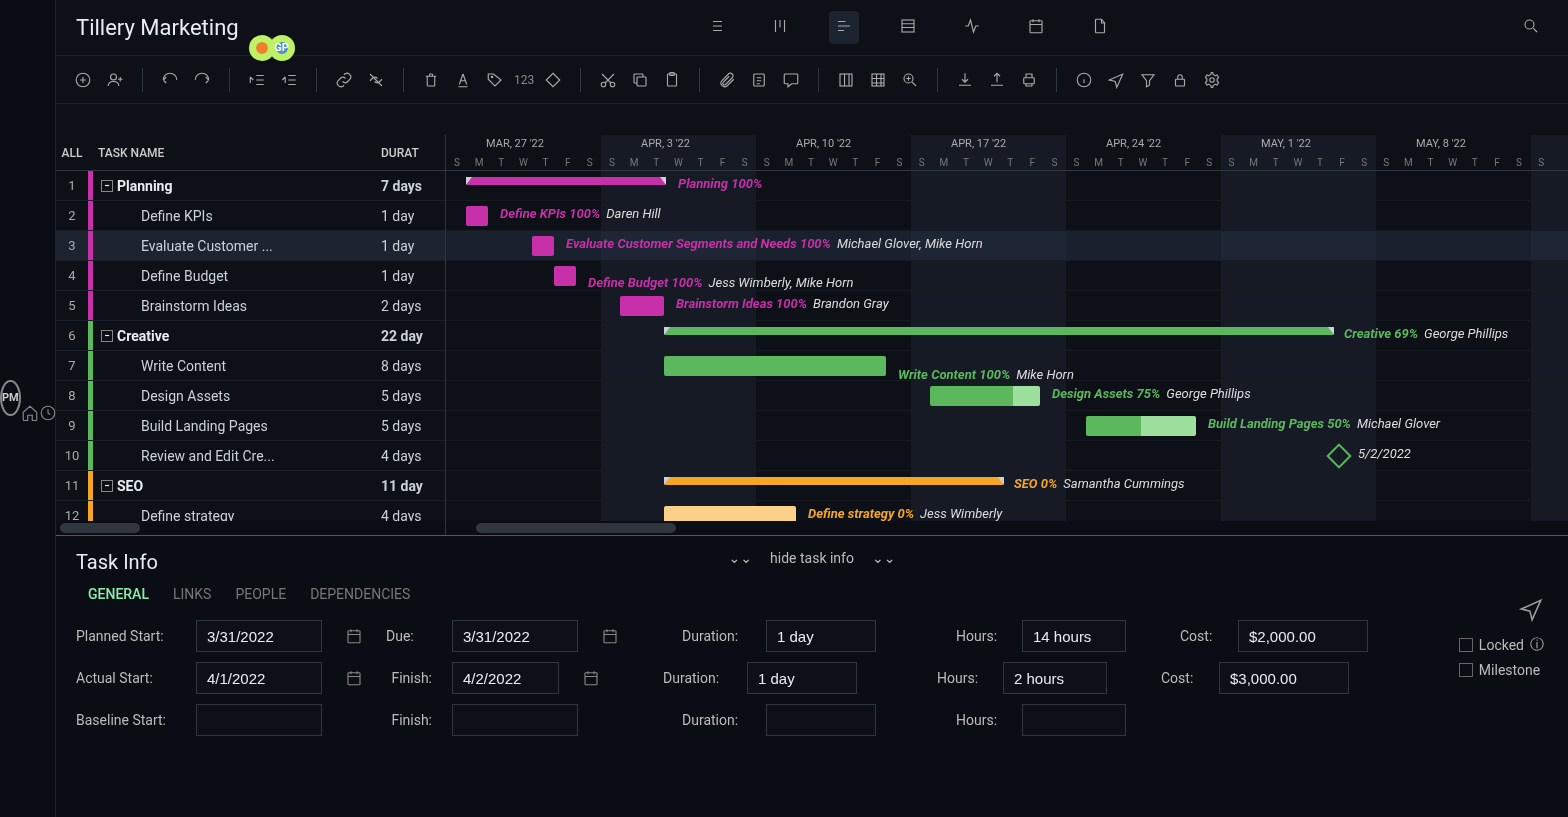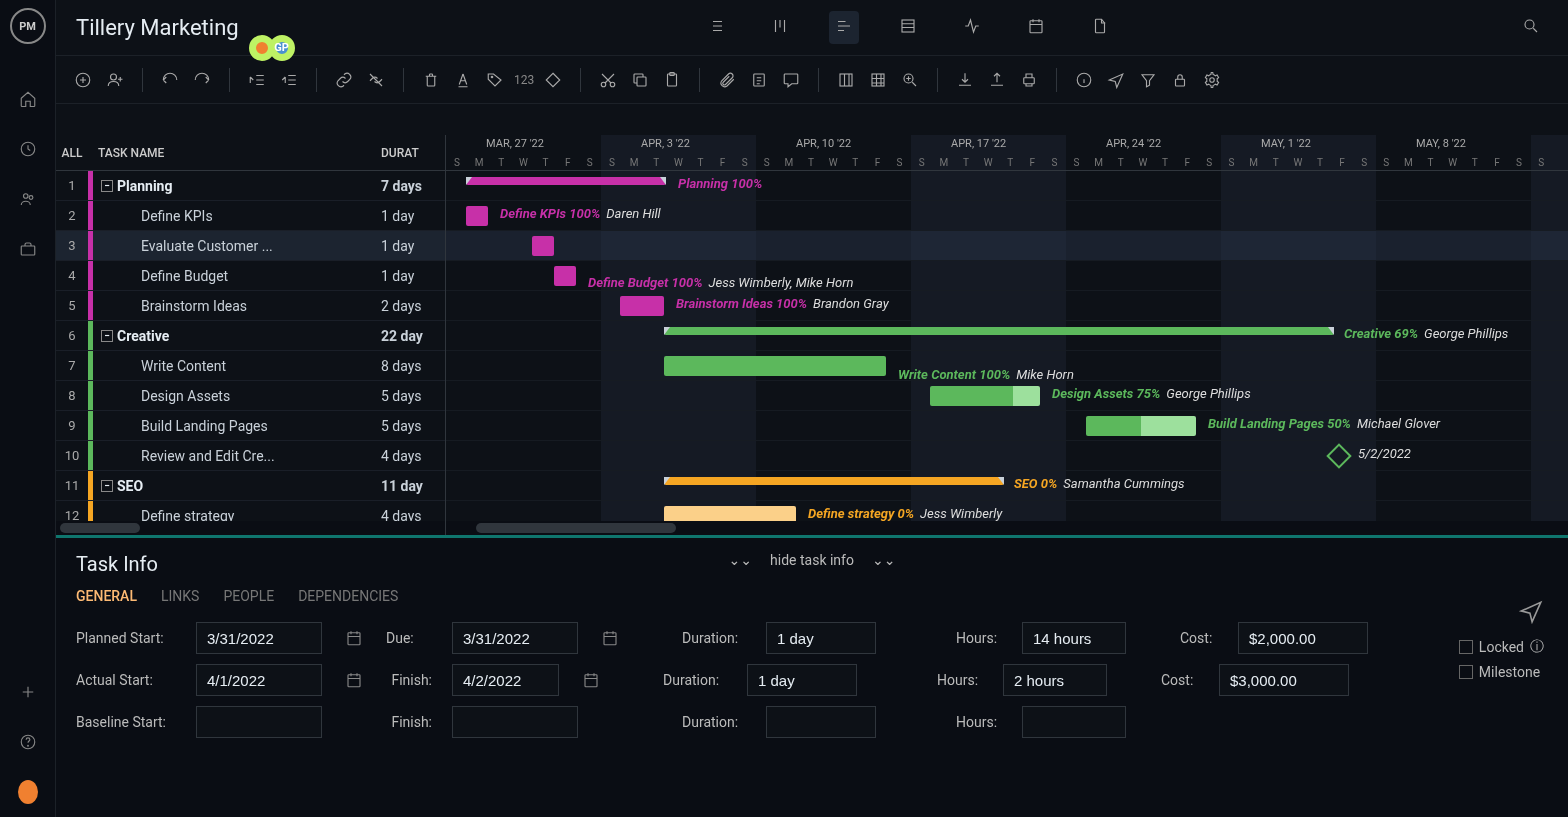--- a/index.html
+++ b/index.html
@@ -1,19 +1,19 @@
 <!DOCTYPE html>
 <html><head>
 <meta charset="utf-8">
 <style>
 * { margin: 0; padding: 0; box-sizing: border-box; }
 body { font-family: -apple-system, "Segoe UI", Roboto, sans-serif; background: #0d1117; color: #c9d1d9; width: 1568px; height: 817px; overflow: hidden; font-size: 13px; }
 
 .app { display: flex; height: 100%; }
-.sidebar-left { width: 56px; background: #0a0d14; border-right: 1px solid #1c2128; display: flex; flex-direction: column; align-items: center; padding-top: 8px; }
+.sidebar-left { width: 56px; background: #0a0d14; border-right: 1px solid #1c2128; display: flex; flex-direction: row; align-items: center; padding-top: 8px; }
 .logo { width: 36px; height: 36px; border-radius: 50%; border: 2px solid #888; display: flex; align-items: center; justify-content: center; font-size: 11px; font-weight: bold; color: #ccc; margin-bottom: 30px; }
 .side-icon { width: 20px; height: 20px; margin: 15px 0; color: #888; display:flex; align-items:center; justify-content:center; cursor:pointer; }
 .side-spacer { flex: 1; }
 
 .main { flex: 1; display: flex; flex-direction: column; }
 .topbar { height: 56px; display: flex; align-items: center; padding: 0 20px; border-bottom: 1px solid #1c2128; }
 .project-title { font-size: 22px; font-weight: 400; color: #e6edf3; margin-right: 16px; }
 .avatars { display: flex; }
 .avatar { width: 26px; height: 26px; border-radius: 50%; margin-left: -6px; border: 7px solid #bef264; display:flex; align-items:center; justify-content:center; font-size:11px; font-weight:bold;margin-top:40px; }
 .av1 { background: #f08030; }
@@ -61,27 +61,27 @@
 .bar { position:absolute; height:20px; top:5px; border-radius:2px; }
 .bar-summary { height:8px; top:4px; }
 .bar-summary::before, .bar-summary::after { content:''; position:absolute; top:0; width:0; height:0; border-top:8px solid; }
 .bar-summary::before { left:0; border-right:6px solid transparent; }
 .bar-summary::after { right:0; border-left:6px solid transparent; }
 .bar-label { position:absolute; white-space:nowrap; top:5px; font-size:13px;font-style:italic; }
 .bl-title { font-weight:bold; }
 .bl-assignee { color:#ddd; margin-left:6px; }
 .diamond { position:absolute; width:18px; height:18px; transform:rotate(45deg); border:2px solid #5cb85c; top:8px; }
 
-.task-info { border-top:3px solid #0f766e; padding: 14px 20px 10px; background:#0a0d14; height: 290px; position:relative; }
+.task-info { border-top:1px solid #0f766e; padding: 14px 20px 10px; background:#0a0d14; height: 290px; position:relative; }
 .ti-title { font-size:20px; color:#e6edf3; margin-bottom:12px; }
 .ti-collapse { position:absolute; left:50%; top:14px; transform:translateX(-50%); display:flex; align-items:center; gap:18px; color:#bbb; cursor:pointer; font-size:14px; }
 .ti-send { position:absolute; right:24px; top:60px; color:#999; cursor:pointer; }
 .ti-tabs { display:flex; gap:24px; font-size:14px; margin-bottom:18px; }
 .ti-tab { color:#777; cursor:pointer; }
-.ti-tab.active { color:#fdba74; font-weight:500; }
+.ti-tab.active { color:#86efac; font-weight:500;margin-left:12px; }
 .ti-form-row { display:flex; width:100%; gap:20px; align-items:center; margin-bottom:10px; }
 .ti-label { color:#bbb; font-size:14px; white-space:nowrap; }
 .ti-input { background:#0d1117; border:1px solid #30363d; color:#e6edf3; padding:6px 10px; font-size:15px; height:32px; }
 .ti-select { background:#0d1117; border:1px solid #30363d; color:#e6edf3; padding:4px 10px; font-size:15px; height:32px; width:160px; }
 .ti-checks { position:absolute; right:24px; top:100px; display:flex; flex-direction:column; gap:8px; }
 .ti-check { display:flex; align-items:center; gap:6px; font-size:14px; color:#bbb; }
 .cbox { width:14px; height:14px; border:1px solid #666; }
 .cal-icon { width:24px; height:24px; display:inline-flex; align-items:center; justify-content:center; color:#888; cursor:pointer; }
 
 svg { width:18px; height:18px; stroke:currentColor; fill:none; stroke-width:1.5; }
@@ -507,20 +507,21 @@
               <div class="tl-row-bg" style="top: 210px;"></div>
               <div class="tl-row-bg" style="top: 240px;"></div>
               <div class="tl-row-bg" style="top: 270px;"></div>
               <div class="tl-row-bg" style="top: 300px;"></div>
               <div class="tl-row-bg" style="top: 330px;"></div>
               <div class="bar bar-summary" style="left: 20px; width: 200px; top: 6px; background: rgb(199, 48, 168); border-top-color: rgb(199, 48, 168);"></div>
               <div class="bar-label" style="left: 232px; top: 5px;"><span class="bl-title" style="color:#c730a8">Planning</span> <span class="bl-title" style="color:#c730a8">100%</span></div>
               <div class="bar" style="left: 20px; width: 22px; top: 35px; background: rgb(199, 48, 168);"></div>
               <div class="bar-label" style="left: 54px; top: 35px;"><span class="bl-title" style="color:#c730a8">Define KPIs</span> <span class="bl-title" style="color:#c730a8">100%</span><span class="bl-assignee">Daren Hill</span></div>
               <div class="bar" style="left: 86px; width: 22px; top: 65px; background: rgb(199, 48, 168);"></div>
+              <div class="bar-label" style="left: 120px; top: 65px;"><span class="bl-title" style="color:#c730a8">Evaluate Customer Segments and Needs</span> <span class="bl-title" style="color:#c730a8">100%</span><span class="bl-assignee">Michael Glover, Mike Horn</span></div>
               <div class="bar" style="left: 108px; width: 22px; top: 95px; background: rgb(199, 48, 168);"></div>
               <div class="bar-label" style="left: 142px; top: 104px;"><span class="bl-title" style="color:#c730a8">Define Budget</span> <span class="bl-title" style="color:#c730a8">100%</span><span class="bl-assignee">Jess Wimberly, Mike Horn</span></div>
               <div class="bar" style="left: 174px; width: 44px; top: 125px; background: rgb(199, 48, 168);"></div>
               <div class="bar-label" style="left: 230px; top: 125px;"><span class="bl-title" style="color:#c730a8">Brainstorm Ideas</span> <span class="bl-title" style="color:#c730a8">100%</span><span class="bl-assignee">Brandon Gray</span></div>
               <div class="bar bar-summary" style="left: 218px; width: 670px; top: 156px; background: rgb(92, 184, 92); border-top-color: rgb(92, 184, 92);"></div>
               <div class="bar-label" style="left: 898px; top: 155px;"><span class="bl-title" style="color:#5cb85c">Creative</span> <span class="bl-title" style="color:#5cb85c">69%</span><span class="bl-assignee">George Phillips</span></div>
               <div class="bar" style="left: 218px; width: 222px; top: 185px; background: rgb(92, 184, 92);"></div>
               <div class="bar-label" style="left: 452px; top: 196px;"><span class="bl-title" style="color:#5cb85c">Write Content</span> <span class="bl-title" style="color:#5cb85c">100%</span><span class="bl-assignee">Mike Horn</span></div>
               <div class="bar" style="left: 484px; width: 110px; top: 215px; background: linear-gradient(to right, rgb(92, 184, 92) 75%, rgb(157, 224, 157) 75%);"></div>
               <div class="bar-label" style="left: 606px; top: 215px;"><span class="bl-title" style="color:#5cb85c">Design Assets</span> <span class="bl-title" style="color:#5cb85c">75%</span><span class="bl-assignee">George Phillips</span></div>

